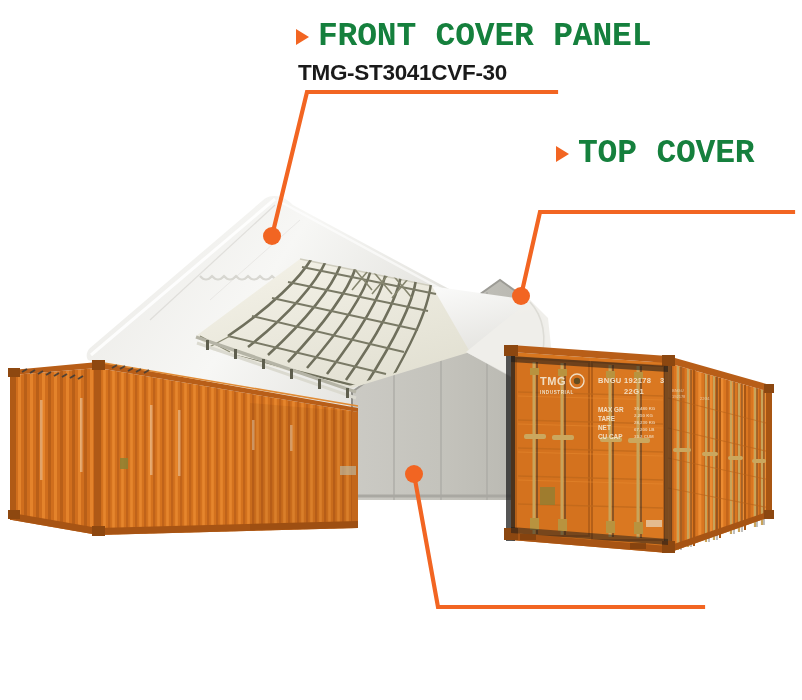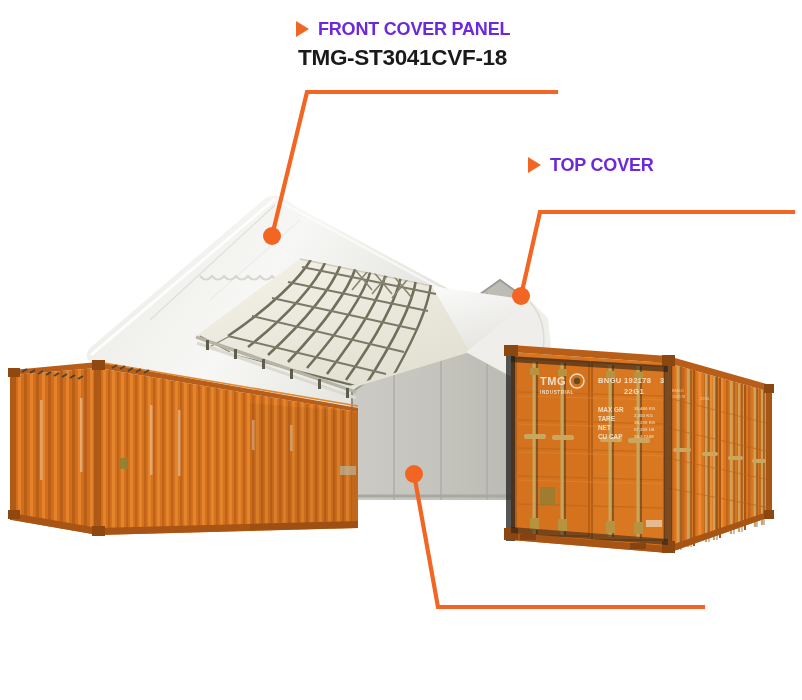--- a/index.html
+++ b/index.html
@@ -18,39 +18,39 @@
     display:flex;align-items:center;gap:9px;
     white-space:nowrap;
   }
   .tri{
     width:0;height:0;flex:none;
     border-left:13px solid #F26522;
     border-top:8px solid transparent;
     border-bottom:8px solid transparent;
   }
   .callout .title{
-    font-size:18px;
+    font-size:33px;
     font-weight:bold;
     letter-spacing:-0.2px;
-    color:#6d28d9;
+    color:#15803d;
     line-height:1;
-    font-family:Liberation Sans, sans-serif;
+    font-family:Liberation Mono, monospace;
   }
   .callout .sku{
     font-size:22.5px;
     font-weight:bold;
     color:#1a1a1a;
     letter-spacing:-0.3px;
     line-height:1;
     white-space:nowrap;
     margin-top:9px;
   }
   #callout-front{left:296px;top:20px;}
   #callout-front .sku{margin-left:2px;}
-  #callout-top{left:528px;top:137px;margin-top:19px;}
+  #callout-top{left:556px;top:137px;}
   #callout-top .sku{margin-left:2px;}
   #callout-rear{left:424px;top:617px;}
   #callout-rear .sku{margin-left:28px;}
   #callout-rear .title-row{margin-left:0px;}
 </style>
 </head>
 <body>
 
 <div id="stage">
 
@@ -394,21 +394,21 @@
     <circle cx="414" cy="474" r="9"></circle>
   </g>
 </svg>
 
 
 <div class="callout" id="callout-front">
   <div class="title-row">
     <span class="tri"></span>
     <span class="title">FRONT COVER PANEL</span>
   </div>
-  <div class="sku">TMG-ST3041CVF-18</div>
+  <div class="sku">TMG-ST3041CVF-30</div>
 </div>
 
 <div class="callout" id="callout-top">
   <div class="title-row">
     <span class="tri"></span>
     <span class="title">TOP COVER</span>
   </div>
 </div>
 
 

